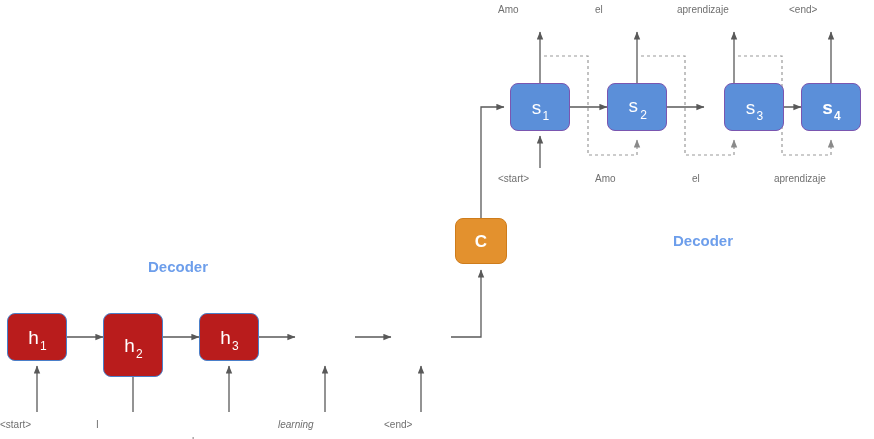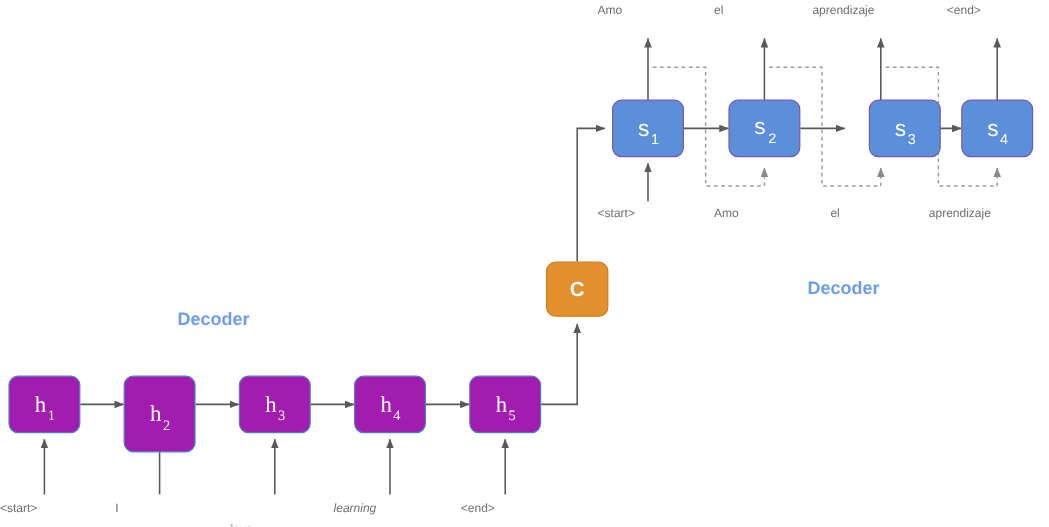--- a/index.html
+++ b/index.html
@@ -32,23 +32,22 @@
     justify-content: center;
     box-sizing: border-box;
     border-radius: 8px;
     color: #ffffff;
     font-size: 19px;
     line-height: 1;
     letter-spacing: 0.2px;
     z-index: 3;
   }
   .cell.enc {
-    background: #a21caf;
+    background: #b91c1c;
     border: 1.4px solid #4a7fc9;
-    font-family: Liberation Serif, serif;
   }
   .cell.dec {
     background: #5b8fd9;
     border: 1.6px solid #7a56b0;
   }
   .cell.ctx {
     background: #e3912e;
     border: 1.6px solid #ce7c1b;
     font-weight: bold;
     font-size: 17px;
@@ -140,47 +139,41 @@
 
   <div class="cell enc" style="left:7px; top:313px; width:60px; height:48px;">
     <span><span>h</span><span class="sub">1</span></span>
   </div>
   <div class="cell enc" style="left:103px; top:313px; width:60px; height:64px;">
     <span><span>h</span><span class="sub">2</span></span>
   </div>
   <div class="cell enc" style="left:199px; top:313px; width:60px; height:48px;">
     <span><span>h</span><span class="sub">3</span></span>
   </div>
-  <div class="cell enc" style="left:295px; top:313px; width:60px; height:48px;">
-    <span><span>h</span><span class="sub">4</span></span>
-  </div>
-  <div class="cell enc" style="left:391px; top:313px; width:60px; height:48px;">
-    <span><span>h</span><span class="sub">5</span></span>
-  </div>
 
   <div class="tok" style="left:0px; top:420px; width:74px;">&lt;start&gt;</div>
   <div class="tok" style="left:96px; top:420px; width:74px;">I</div>
   <div class="tok" style="left:192px; top:437px; width:74px;">love</div>
   <div class="tok" style="left:278px; top:420px; width:94px;font-style:italic;">learning</div>
   <div class="tok" style="left:384px; top:420px; width:74px;">&lt;end&gt;</div>
 
   <div class="cell ctx" style="left:455px; top:218px; width:52px; height:46px;">
     <span>C</span>
   </div>
 
   <div class="cell dec" style="left:510px; top:83px; width:60px; height:48px;">
     <span><span>s</span><span class="sub">1</span></span>
   </div>
   <div class="cell dec" style="left:607px; top:83px; width:60px; height:48px;font-family:Liberation Mono, monospace;">
     <span><span>s</span><span class="sub">2</span></span>
   </div>
   <div class="cell dec" style="left:704px; top:83px; width:60px; height:48px;margin-left:20px;">
     <span><span>s</span><span class="sub">3</span></span>
   </div>
-  <div class="cell dec" style="left:801px; top:83px; width:60px; height:48px;">
+  <div class="cell dec" style="left:801px; top:83px; width:60px; height:48px;font-weight:bold;">
     <span><span>s</span><span class="sub">4</span></span>
   </div>
 
   <div class="tok" style="left:498px; top:5px; width:84px;">Amo</div>
   <div class="tok" style="left:595px; top:5px; width:84px;">el</div>
   <div class="tok" style="left:677px; top:5px; width:114px;">aprendizaje</div>
   <div class="tok" style="left:789px; top:5px; width:84px;">&lt;end&gt;</div>
 
   <div class="tok" style="left:498px; top:174px; width:84px;">&lt;start&gt;</div>
   <div class="tok" style="left:595px; top:174px; width:84px;">Amo</div>

